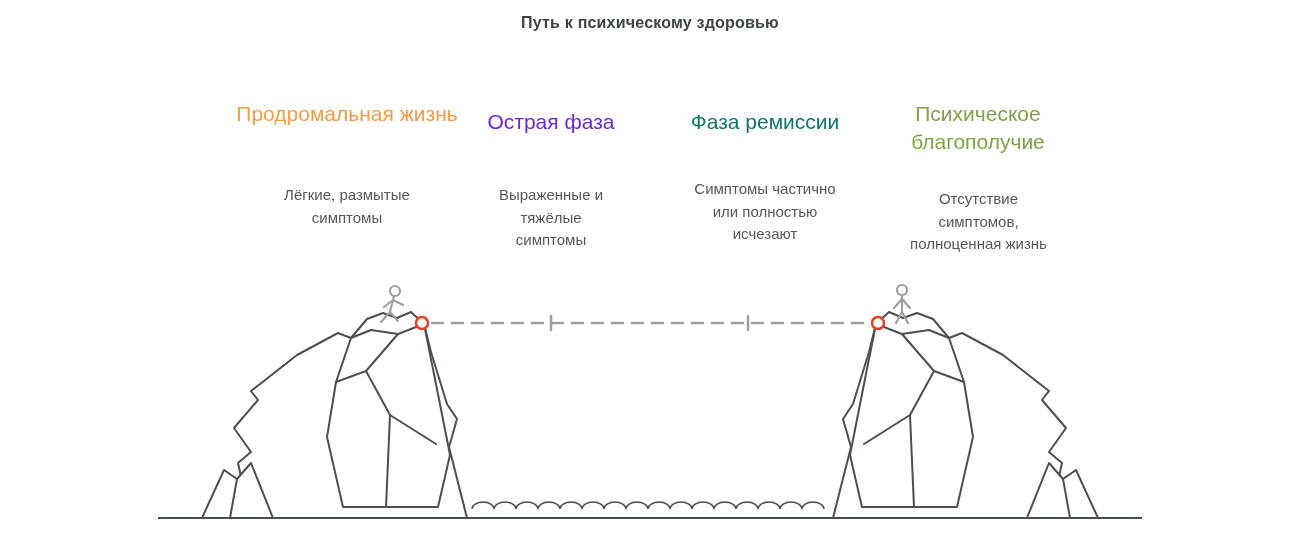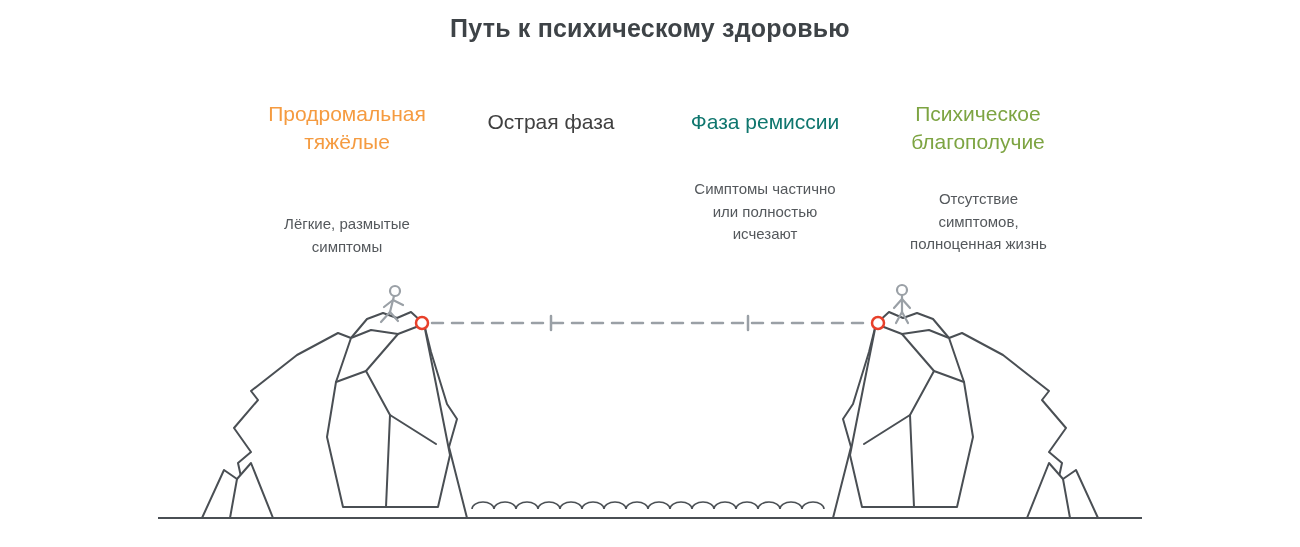--- a/index.html
+++ b/index.html
@@ -14,21 +14,21 @@
     height: 547px;
     background: #ffffff;
     overflow: hidden;
   }
   .title {
     position: absolute;
     top: 14px;
     left: 0;
     width: 1300px;
     text-align: center;
-    font-size: 25px;
+    font-size: 16px;
     font-weight: bold;
     color: #3e4347;
     letter-spacing: 0.2px;
   }
   .stage-label {
     position: absolute;
     text-align: center;
     font-size: 21px;
     line-height: 1.32;
     font-weight: 500;
@@ -38,43 +38,44 @@
     text-align: center;
     font-size: 15px;
     line-height: 1.5;
     color: #54585c;
   }
   
   .label-1 { left: 232px; width: 230px; top: 100px; }
   .label-2 { left: 436px; width: 230px; top: 108px; }
   .label-3 { left: 650px; width: 230px; top: 108px; }
   .label-4 { left: 863px; width: 230px; top: 100px; }
-  .desc-1 { left: 272px; width: 150px; top: 213px; }
+  .desc-1 { left: 272px; width: 150px; top: 184px; }
   .desc-2 { left: 491px; width: 120px; top: 184px; }
   .desc-3 { left: 690px; width: 150px; top: 178px; }
   .desc-4 { left: 906px; width: 145px; top: 188px; }
   .illustration {
     position: absolute;
     top: 0;
     left: 0;
   }
 </style>
 </head>
 <body>
 
 <div class="canvas">
 
   <div class="title">Путь к психическому здоровью</div>
 
-  <div class="stage-label label-1" style="color: rgb(245, 155, 64);">Продромальная тяжёлые</div>
-  <div class="stage-label label-2" style="color: #404040;">Острая фаза</div>
+  <div class="stage-label label-1" style="color: rgb(245, 155, 64);">Продромальная жизнь</div>
+  <div class="stage-label label-2" style="color: #6d28d9;">Острая фаза</div>
   <div class="stage-label label-3" style="color: #0f766e;">Фаза ремиссии</div>
   <div class="stage-label label-4" style="color: rgb(125, 164, 66);">Психическое благополучие</div>
 
   <div class="stage-desc desc-1">Лёгкие, размытые симптомы</div>
+  <div class="stage-desc desc-2">Выраженные и тяжёлые симптомы</div>
   <div class="stage-desc desc-4">Отсутствие симптомов, полноценная жизнь</div>
   <div class="stage-desc desc-3">Симптомы частично или полностью исчезают</div>
 
   <svg class="illustration" width="1300" height="547" viewBox="0 0 1300 547">
 
     <path d="M 158 518 L 1142 518" fill="none" stroke-width="2" stroke="#4a4f54"></path>
 
     <path d="M 472 509 a11 7 0 0 1 22 0 a11 7 0 0 1 22 0 a11 7 0 0 1 22 0 a11 7 0 0 1 22 0 a11 7 0 0 1 22 0 a11 7 0 0 1 22 0 a11 7 0 0 1 22 0 a11 7 0 0 1 22 0 a11 7 0 0 1 22 0 a11 7 0 0 1 22 0 a11 7 0 0 1 22 0 a11 7 0 0 1 22 0 a11 7 0 0 1 22 0 a11 7 0 0 1 22 0 a11 7 0 0 1 22 0 a11 7 0 0 1 22 0" fill="none" stroke-width="1.6" stroke="#4a4f54"></path>
 
     <g id="cliff" stroke-width="2" stroke-linejoin="round" stroke-linecap="round" stroke="#4a4f54">

